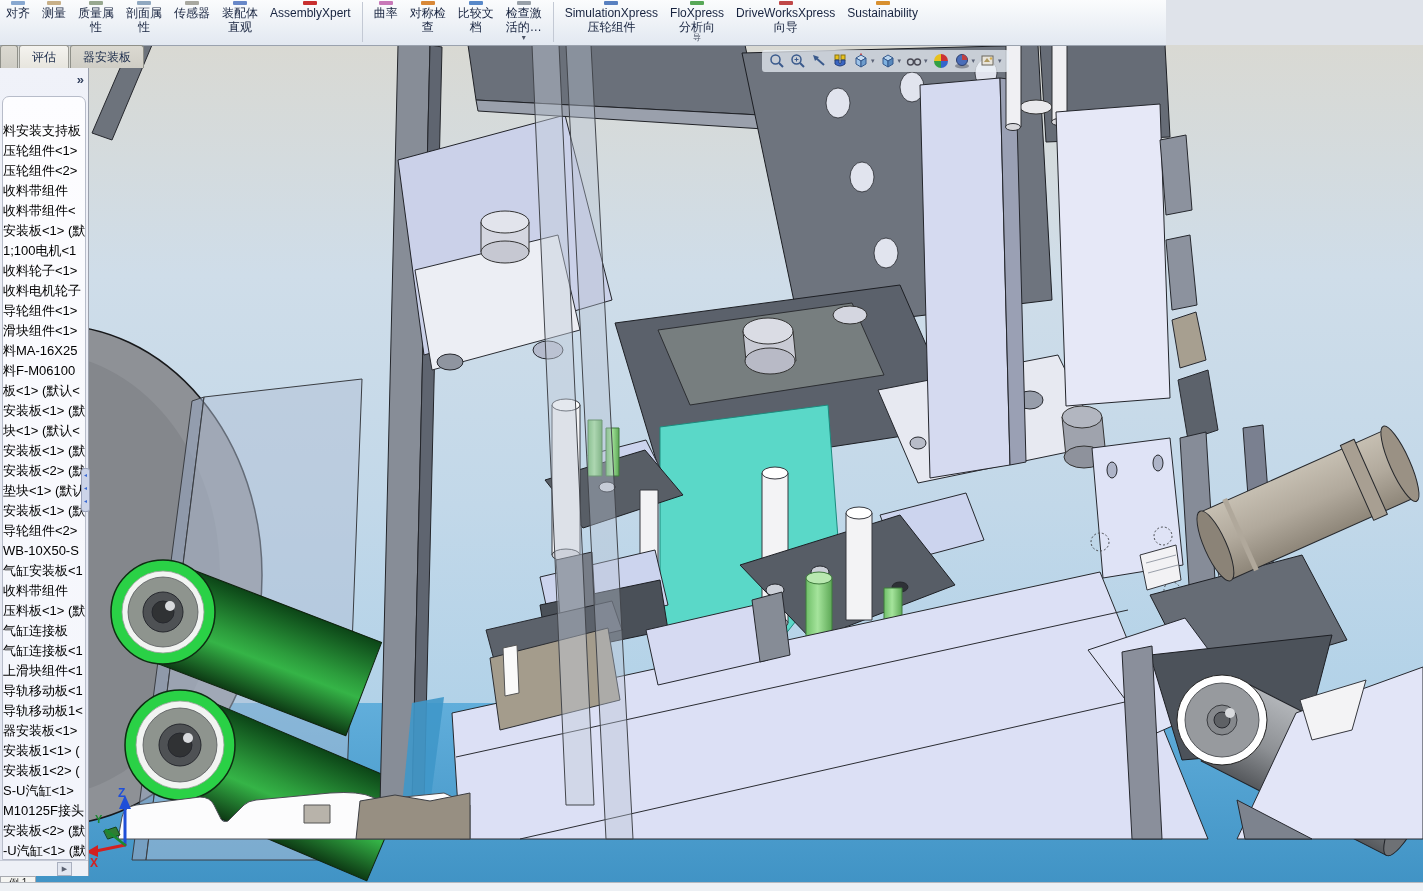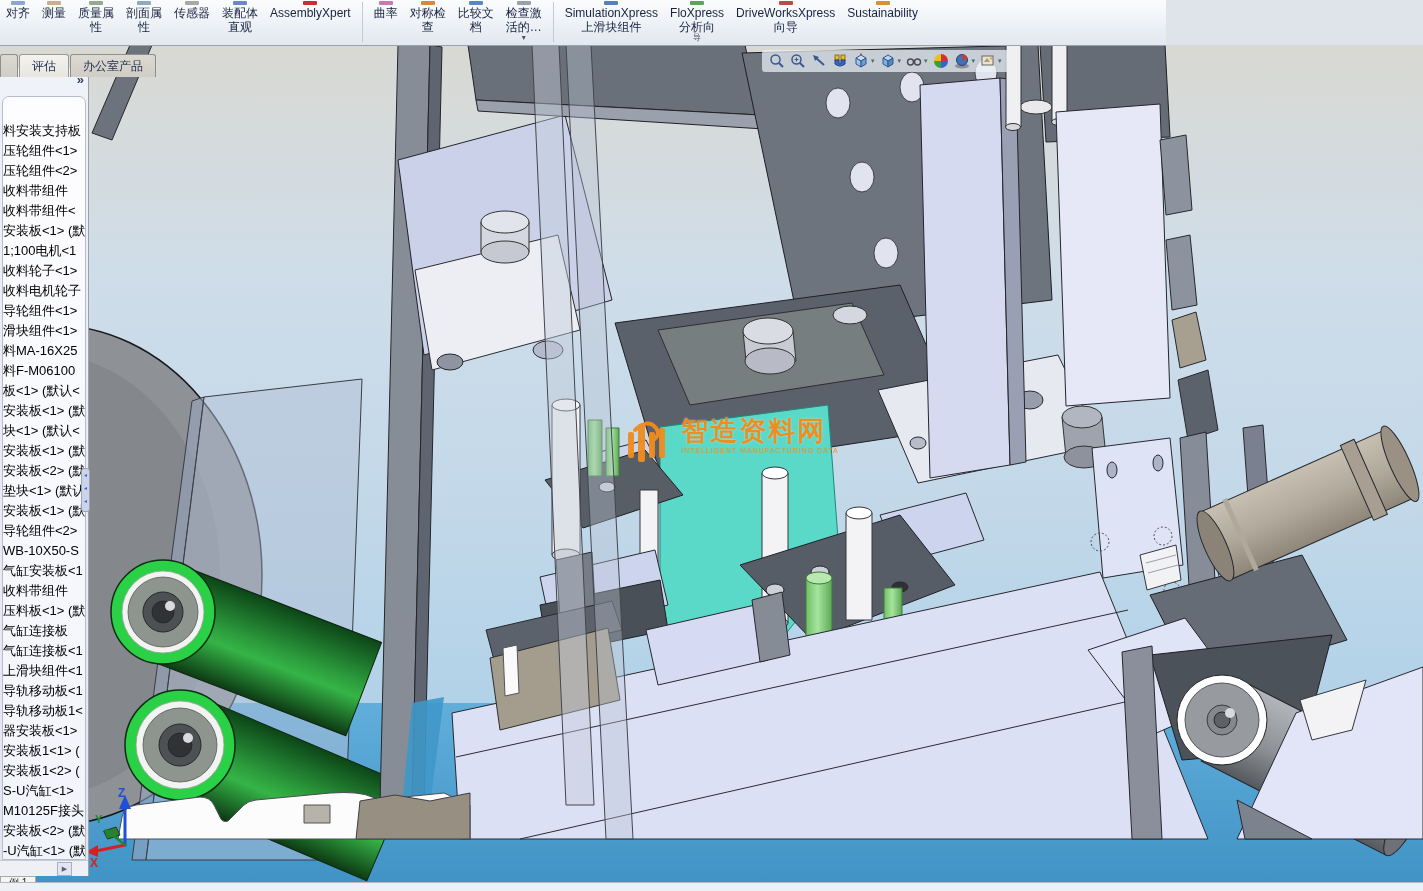--- a/index.html
+++ b/index.html
@@ -8,21 +8,21 @@
   
   #ribbon{position:absolute;left:0;top:0;width:1166px;height:45px;z-index:40;
     background:linear-gradient(#fbfcfd,#edf1f6 55%,#e2e8f1);border-bottom:1px solid #9aa2ae;
     display:flex;align-items:flex-start;padding-top:0;}
   .rib-group{display:flex;align-items:flex-start;padding-top:1px;}
   .rib-sep{width:1px;height:40px;background:#c3c9d4;margin:2px 5px 0 5px;}
   .rib-it{font-size:12px;color:#17233f;text-align:center;padding:0 6px;line-height:14px;white-space:nowrap;cursor:default;}
   .rib-it .ic{height:4px;width:14px;margin:0 auto 1px auto;border-radius:1px;}
   .rib-it .l3{font-size:8px;color:#4a5264;line-height:8px;}
   
-  #tabsrow{position:absolute;left:0;top:45px;height:32px;z-index:41;display:flex;align-items:flex-end;}
+  #tabsrow{position:absolute;left:0;top:45px;height:23px;z-index:41;display:flex;align-items:flex-end;}
   .tab{font-size:12px;color:#1b2b4a;padding:3px 12px 3px 12px;border:1px solid #8f9089;border-bottom:none;
     border-radius:3px 3px 0 0;margin-right:1px;background:linear-gradient(#dbd9d1,#cfcdc5);height:16px;cursor:default;}
   .tab.stub{width:12px;padding:3px 2px;}
   .tab.active{background:linear-gradient(#f4f3ef,#e7e5de);border-color:#9a9a94;}
   
   #panel{position:absolute;left:0;top:68px;width:88px;height:808px;z-index:30;
     background:linear-gradient(#f0f2f9,#e2e5f0);border-right:1px solid #9ba0ac;}
   #panel-head{height:26px;position:relative;}
   #chev{position:absolute;right:4px;top:4px;font-size:13px;font-weight:bold;color:#33415e;cursor:default;}
   #treebox{position:absolute;left:2px;right:2px;top:28px;bottom:16px;background:linear-gradient(#fdfdff,#f2f4fb);
@@ -126,21 +126,21 @@
       <div>检查激</div>
           <div>活的…</div>
           <div class="l3">▾</div>
     </div>
       </div>
   <div class="rib-sep"></div>
   <div class="rib-group">
         <div class="rib-it">
       <div class="ic" style="background-color: rgb(88, 128, 192);"></div>
       <div>SimulationXpress</div>
-          <div>上滑块组件</div>
+          <div>压轮组件</div>
           <div class="l3"></div>
     </div>
         <div class="rib-it">
       <div class="ic" style="background-color: rgb(88, 168, 88);"></div>
       <div>FloXpress</div>
           <div>分析向</div>
           <div class="l3">导</div>
     </div>
         <div class="rib-it">
       <div class="ic" style="background-color: rgb(192, 72, 72);"></div>
@@ -153,21 +153,21 @@
       <div>Sustainability</div>
           <div></div>
           <div class="l3"></div>
     </div>
       </div>
 </div>
 
 <div id="tabsrow">
   <div class="tab stub"></div>
   <div class="tab active">评估</div>
-  <div class="tab">办公室产品</div>
+  <div class="tab">器安装板</div>
 </div>
 
 <svg id="viewport" viewBox="0 0 1423 846" xmlns="http://www.w3.org/2000/svg">
   <defs>
     <linearGradient id="sky" x1="0" y1="0" x2="0" y2="1">
       <stop offset="0" stop-color="#d9d9d3"></stop>
           <stop offset="0.35" stop-color="#cfdde9"></stop>
       <stop offset="0.7" stop-color="#c2d8e9"></stop>
           <stop offset="1" stop-color="#b2d2e8"></stop>
     </linearGradient>
@@ -486,35 +486,20 @@
   <span class="hud-ic">
     <svg width="16" height="16">
           <rect x="2" y="3" width="11" height="9" fill="#e8e4da" stroke="#6a665c"></rect>
           <path d="M4,9 L7,5 L10,9 Z" fill="#b09a60"></path>
           <circle cx="11" cy="5.5" r="1.2" fill="#d8b050"></circle>
         </svg>
       </span>
   <span class="dd">▾</span>
 </div>
 
-<div id="wm">
-  <svg width="48" height="52">
-    <g fill="#f08c1e">
-      <rect x="2" y="16" width="6" height="26" rx="2"></rect>
-      <rect x="12" y="8" width="7" height="38" rx="2"></rect>
-      <rect x="23" y="16" width="6" height="26" rx="2"></rect>
-      <rect x="33" y="12" width="6" height="30" rx="2"></rect>
-    </g>
-    <path d="M9,14 Q22,2 30,12 Q35,19 27,24" fill="none" stroke="#f08c1e" stroke-width="4" stroke-linecap="round"></path>
-  </svg>
-  <div class="txt">
-    <div class="t1">智造资料网</div>
-    <div class="t2">INTELLIGENT MANUFACTURING DATA</div>
-  </div>
-</div>
 
 <div id="panel">
   <div id="panel-head">
     <span id="chev">»</span>
   </div>
   <div id="treebox">
     <ul id="tree">
           <li>料安装支持板</li>
           <li>压轮组件&lt;1&gt;</li>
           <li>压轮组件&lt;2&gt;</li>

